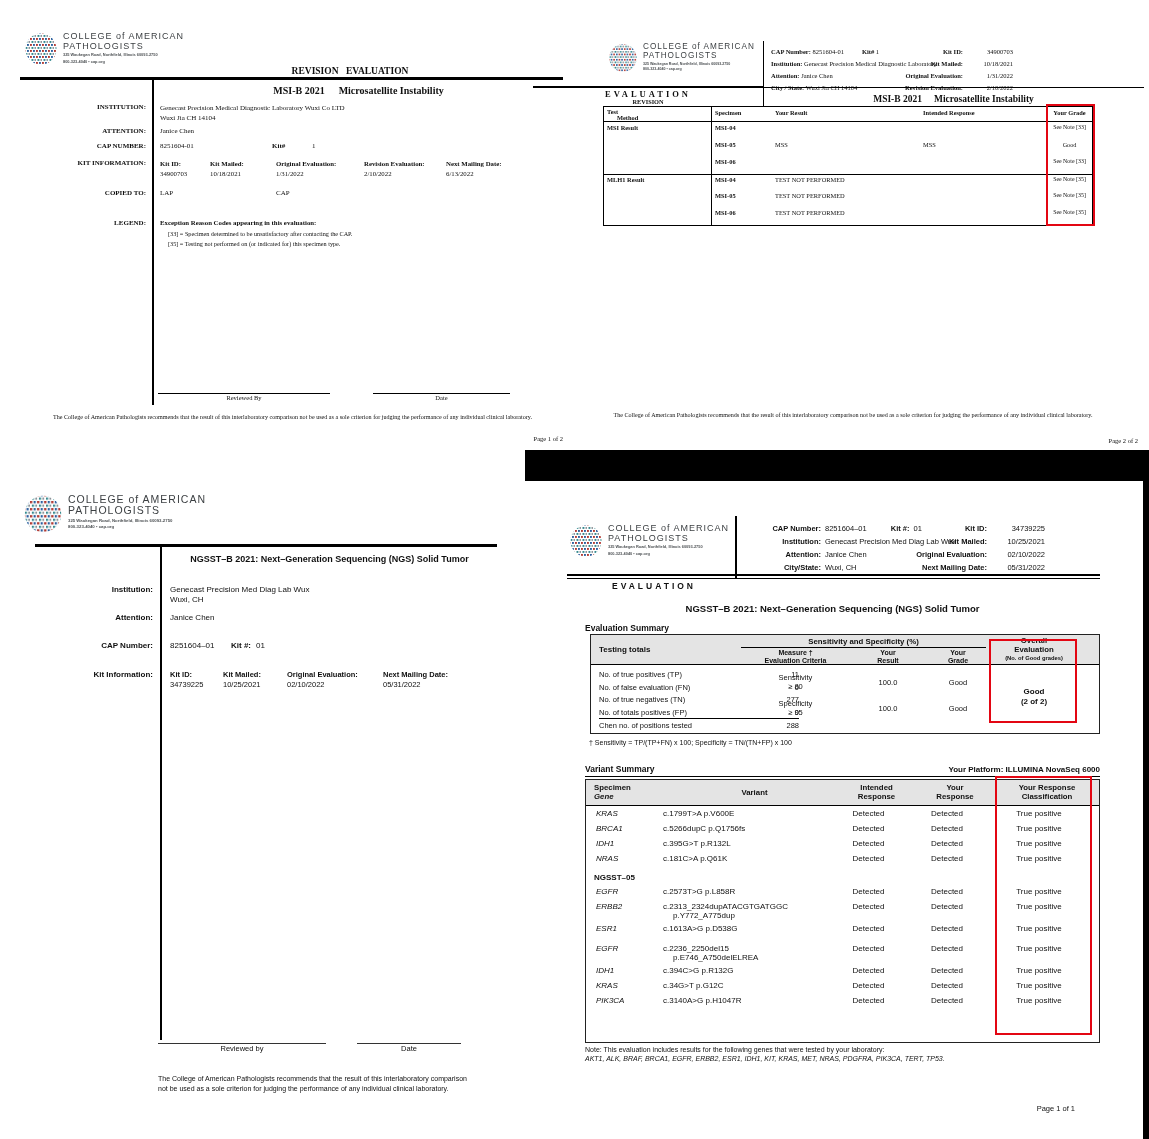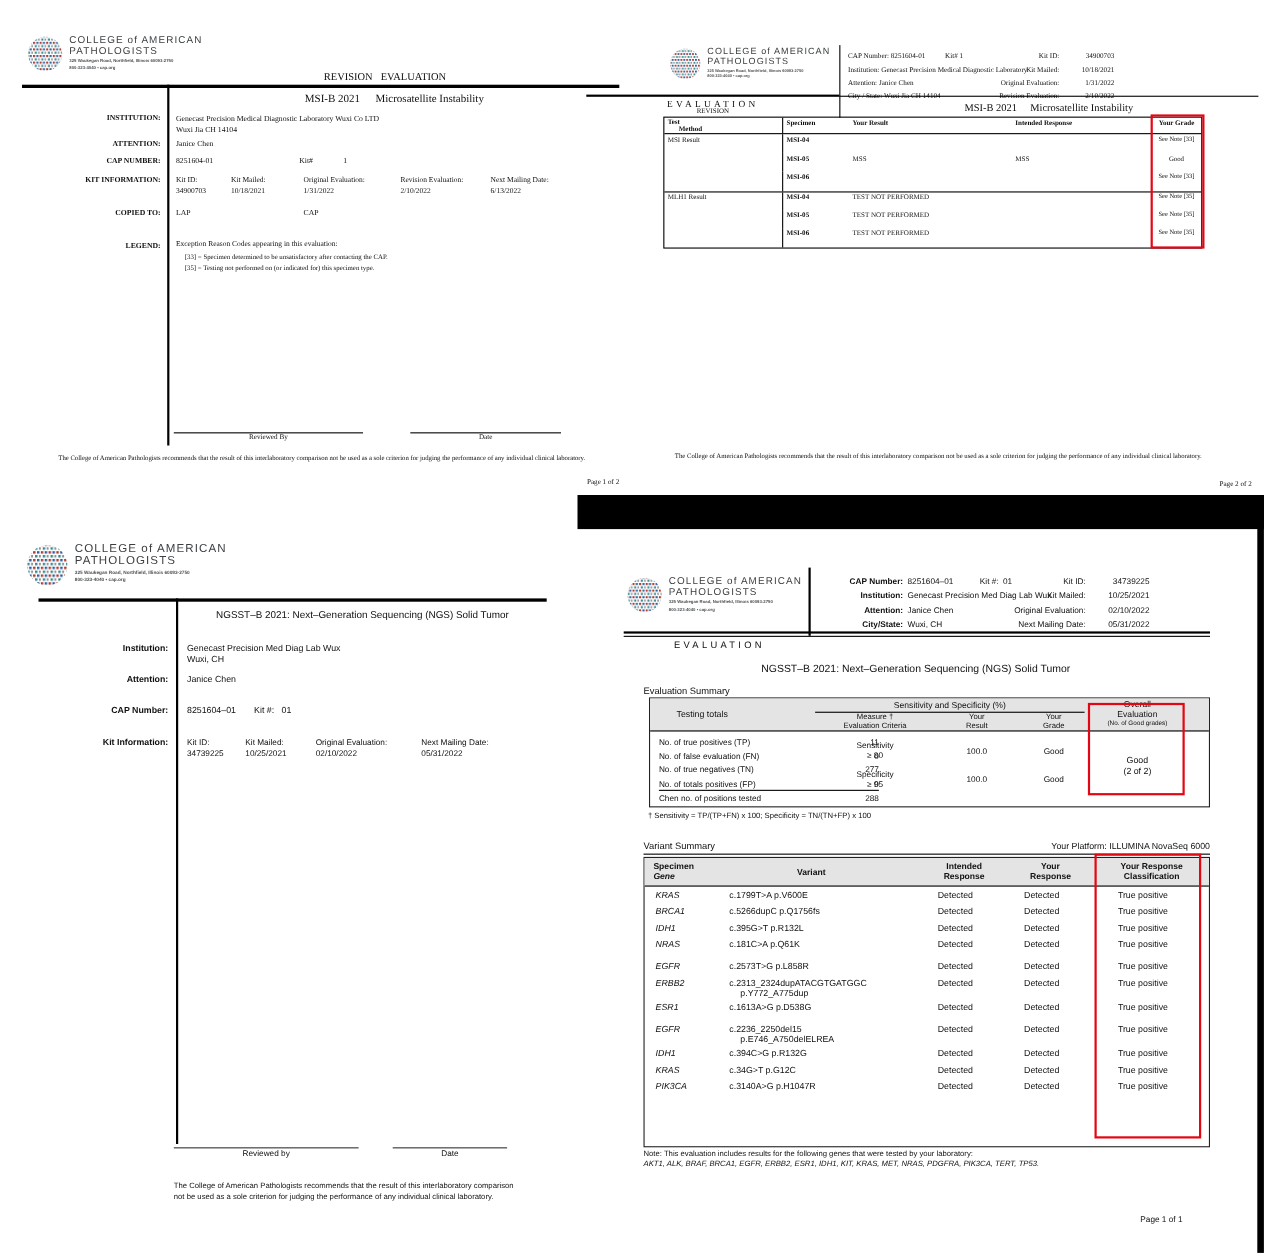--- a/index.html
+++ b/index.html
@@ -2,21 +2,21 @@
 <html><head>
 <meta charset="utf-8">
 <style>
   *{margin:0;padding:0;box-sizing:border-box}
   html,body{width:1149px;height:1139px;background:#fff;color:#101010;position:relative;overflow:hidden;
             font-family:"Liberation Serif","DejaVu Serif",serif}
   .doc{position:absolute}
   .serif{font-family:"Liberation Serif","DejaVu Serif",serif}
   .sans{font-family:"Liberation Sans","DejaVu Sans",sans-serif}
   .abs{position:absolute}
-  .b{font-weight:normal}
+  .b{font-weight:bold}
   .i{font-style:italic}
   .ctr{text-align:center}
   .rt{text-align:right}
   .hline{position:absolute;background:#000}
   .vline{position:absolute;background:#000}
   
   .logo{position:absolute;display:flex;gap:5px;align-items:flex-start}
   .ltxt{display:flex;flex-direction:column}
   .lorg{font-family:"Liberation Sans","DejaVu Sans",sans-serif;color:#3b3f42;letter-spacing:1px;line-height:1.08;font-size:9px}
   .laddr{font-family:"Liberation Sans","DejaVu Sans",sans-serif;color:#4d5154;font-weight:bold;font-size:3.9px;line-height:1.3;margin-top:1px}
@@ -374,21 +374,21 @@
 
   <div class="hline" style="left:2px;top:64px;width:533px;height:2px"></div>
   <div class="hline" style="left:2px;top:67.5px;width:533px;height:0.8px"></div>
   <div class="abs b ctr" style="left:14px;top:71px;width:150px;font-size:8.5px;letter-spacing:3px">EVALUATION</div>
   <div class="abs b ctr" style="left:0;top:93px;width:535px;font-size:9.5px">NGSST–B 2021: Next–Generation Sequencing (NGS) Solid Tumor</div>
 
   <div class="abs b" style="left:20px;top:113px;font-size:8.5px">Evaluation Summary</div>
 
   <div class="eval-table" style="left:25px;top:124px;width:510px;height:100px">
     <div class="et-head"></div>
-    <div class="et b" style="left:24px;top:10px;font-size:8px">Testing totals</div>
+    <div class="et b" style="left:8px;top:10px;font-size:8px">Testing totals</div>
     <div class="et b ctr" style="left:150px;top:1.5px;width:245px;font-size:7.8px">Sensitivity and Specificity (%)</div>
     <div class="hline" style="left:150px;top:12px;width:245px;height:1px"></div>
     <div class="et b ctr" style="left:152px;top:13.5px;width:105px;font-size:7px;line-height:8px">
         <div>Measure †</div>
         <div>Evaluation Criteria</div>
       </div>
     <div class="et b ctr" style="left:262px;top:13.5px;width:70px;font-size:7px;line-height:8px">
         <div>Your</div>
         <div>Result</div>
       </div>
@@ -447,21 +447,21 @@
   <div class="abs b" style="left:20px;top:254px;font-size:8.5px">Variant Summary</div>
   <div class="abs b rt" style="left:235px;top:255px;width:300px;font-size:8px">Your Platform: ILLUMINA NovaSeq 6000</div>
   <div class="hline" style="left:20px;top:266px;width:515px;height:1.2px"></div>
 
   <div class="vt" style="left:20px;top:269px;width:515px;height:264px">
     <div class="vt-head">
       <div class="vh" style="left:8px;top:3px;text-align:left">
           <div>Specimen</div>
           <div class="i">Gene</div>
         </div>
-      <div class="vh" style="left:68px;top:8px;width:167px">Variant</div>
+      <div class="vh" style="left:85px;top:8px;width:167px">Variant</div>
       <div class="vh" style="left:252px;top:3px;width:77px">
           <div>Intended</div>
           <div>Response</div>
         </div>
       <div class="vh" style="left:329px;top:3px;width:80px">
           <div>Your</div>
           <div>Response</div>
         </div>
       <div class="vh" style="left:409px;top:3px;width:104px">
           <div>Your Response</div>
@@ -492,20 +492,21 @@
       </div>
     <div class="vrow vr1">
         <span class="vc-g">NRAS</span>
         <span class="vc-v">c.181C&gt;A p.Q61K</span>
         <span class="vc-i">Detected</span>
         <span class="vc-r">Detected</span>
         <span class="vc-c">True positive</span>
       </div>
 
     <div class="gap"></div>
+    <div class="vgroup">NGSST–05</div>
     <div class="vrow vr1">
         <span class="vc-g">EGFR</span>
         <span class="vc-v">c.2573T&gt;G p.L858R</span>
         <span class="vc-i">Detected</span>
         <span class="vc-r">Detected</span>
         <span class="vc-c">True positive</span>
       </div>
     <div class="vrow vr2">
         <span class="vc-g">ERBB2</span>
         <span class="vc-v">

